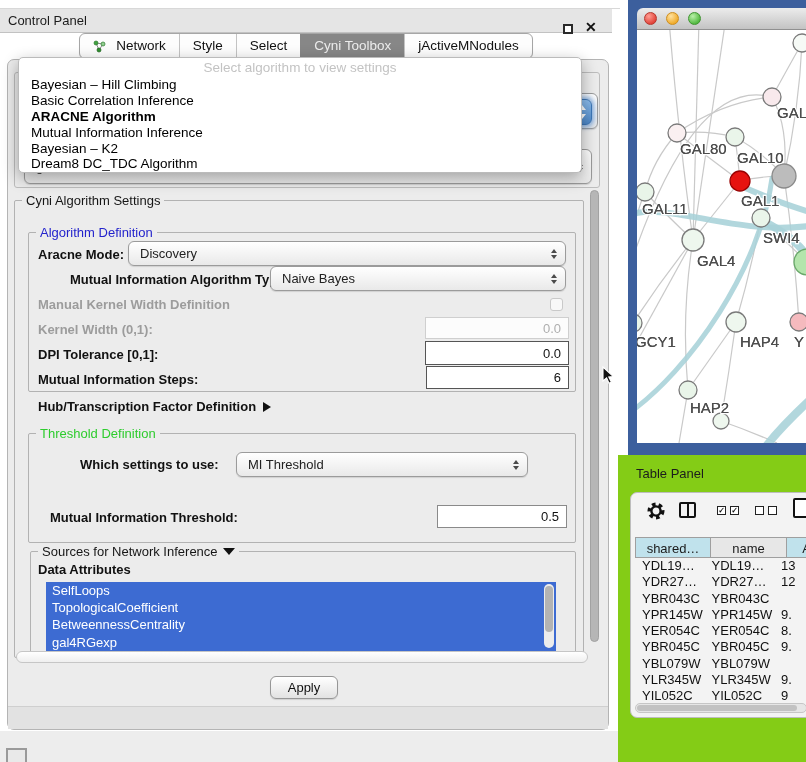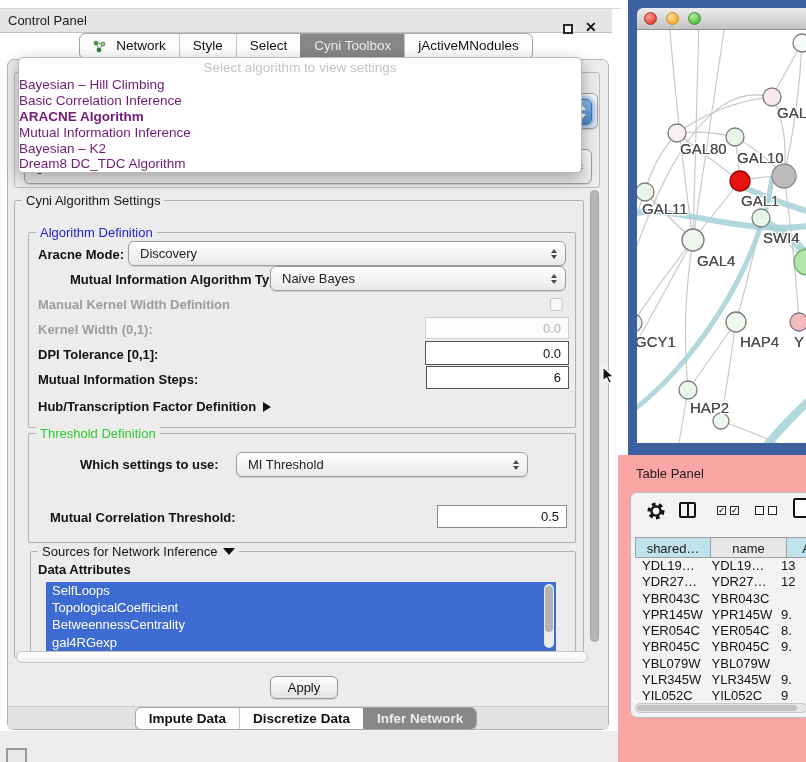--- a/index.html
+++ b/index.html
@@ -40,30 +40,30 @@
 
   .spin { position:absolute; right:8px; top:50%; transform:translateY(-50%); display:flex; flex-direction:column; gap:2px; }
   .spin i { display:block; width:0; height:0; border-left:3.5px solid transparent; border-right:3.5px solid transparent; }
   .spin .up { border-bottom:4.5px solid #4a4a4a; }
   .spin .dn { border-top:4.5px solid #4a4a4a; }
 
   
   .popup { position:absolute; left:18px; top:57px; width:564px; height:116px; background:#fff;
            border:1px solid #bbb; border-radius:5px; box-shadow:0 5px 16px rgba(0,0,0,.33); z-index:40; overflow:hidden; }
   .pop-placeholder { height:19px; line-height:20px; text-align:center; color:#c3c3c3; font-size:13.5px; }
-  .pop-item { height:15.9px; line-height:15.9px; padding-left:0; font-size:13.5px; color:#701a75; white-space:nowrap; }
+  .pop-item { height:15.9px; line-height:15.9px; padding-left:12px; font-size:13.5px; color:#000000; white-space:nowrap; }
   .pop-item.bold { font-weight:bold; }
 
   
   .grp { position:absolute; border:1px solid #b2b2b2; border-radius:2px; }
   .grp-label { position:absolute; top:-8px; left:7px; background:#ececec; padding:0 4px; font-size:13px; white-space:nowrap; }
   .lbl-blue { color:#2323cc; }
   .lbl-green { color:#2ecc2e; }
   .cyni { left:14px; top:200px; width:570px; height:458px; }
-  .algdef { left:28px; top:232px; width:548px; height:196px; }
+  .algdef { left:28px; top:232px; width:548px; height:160px; }
   .thrgrp { left:28px; top:433px; width:548px; height:110px; }
   .migrp  { left:40px; top:490px; width:528px; height:52px; }
   .srcgrp { left:30px; top:551px; width:546px; height:106px; }
 
   .field-label { position:absolute; font-weight:bold; font-size:13px; color:#111; white-space:nowrap; }
   .field-label.dim { color:#9c9c9c; }
   .num-input { position:absolute; border:1px solid #8a8a8a; background:#fff; text-align:right; padding:0 7px;
                font:13px "Liberation Sans",sans-serif; color:#111; }
   .num-input.dark { border:1px solid #555; }
   .num-input.dis  { border:1px solid #cfcfcf; background:#fcfcfc; color:#aeaeae; }
@@ -101,21 +101,21 @@
   .net-frame { position:absolute; left:628px; top:0; width:178px; height:455px; background:#3c5f9d; }
   .net-titlebar { position:absolute; left:9px; top:8px; width:169px; height:22px;
                   background:linear-gradient(#ececec,#c3c3c3); border-bottom:1px solid #909090; border-top-left-radius:6px; }
   .tl { position:absolute; top:4px; width:13px; height:13px; border-radius:50%; }
   .tl.red    { left:7px;  background:radial-gradient(circle at 35% 30%, #ff9d93, #e2443a 72%); border:1px solid #b5372e; }
   .tl.yellow { left:29px; background:radial-gradient(circle at 35% 30%, #ffe1a0, #f0ac2c 72%); border:1px solid #cd8d1e; }
   .tl.green  { left:51px; background:radial-gradient(circle at 35% 30%, #b9f0a9, #53b941 72%); border:1px solid #3f9430; }
   .net-canvas { position:absolute; left:9px; top:30px; width:169px; height:413px; background:#fff; overflow:hidden; }
 
   
-  .table-region { position:absolute; left:618px; top:455px; width:188px; height:307px; background:#fca5a5; }
+  .table-region { position:absolute; left:618px; top:455px; width:188px; height:307px; background:#84cc16; }
   .tp-title { position:absolute; left:18px; top:11px; font-size:13px; color:#1c1c1c; }
   .tp-container { position:absolute; left:12px; top:37px; width:182px; height:226px; background:#f3f3f3;
                   border:1px solid #bdbdbd; border-radius:7px; overflow:hidden; }
   .gear-ic { position:absolute; left:14px; top:7px; }
   .split-ic { position:absolute; left:48px; top:9px; width:17px; height:16px; border:2px solid #111; border-radius:2px; }
   .split-ic:before { content:""; position:absolute; left:5.5px; top:0; width:2px; height:12px; background:#111; }
   .cbx { display:inline-block; width:9px; height:9px; border:1.5px solid #222; background:#fff; font-size:8px; line-height:8px;
          text-align:center; color:#111; font-weight:bold; }
   .cbx-pair { position:absolute; top:13px; display:flex; gap:4px; }
   .file-ic { position:absolute; left:162px; top:5px; width:16px; height:20px; border:2px solid #111; border-radius:2px; background:#fff; }
@@ -241,21 +241,21 @@
     <span class="grp-label lbl-green">Threshold Definition</span>
   </div>
   <span class="field-label" style="left:80px; top:457px;">Which settings to use:</span>
   <div class="combo" style="left:236px; top:452px; width:292px; height:25px;">
     <span>MI Threshold</span>
     <span class="spin">
         <i class="up"></i>
         <i class="dn"></i>
       </span>
   </div>
-  <span class="field-label" style="left:50px; top:510px;">Mutual Correlation Threshold:</span>
+  <span class="field-label" style="left:50px; top:510px;">Mutual Information Threshold:</span>
   <input class="num-input" style="left: 437px; top: 505px; width: 130px; height: 23px;" value="0.5">
 
   <div class="grp srcgrp">
     <span class="grp-label">
       <span>Sources for Network Inference</span><span class="tri-d"></span>
     </span>
   </div>
   <span class="field-label" style="left:38px; top:562px;">Data Attributes</span>
   <div class="attr-list" id="attr-list">
       <div class="attr-item">SelfLoops</div>
@@ -268,33 +268,20 @@
     </div>
 
   <div class="hscroll"></div>
   <div class="vscroll">
       <div class="vthumb"></div>
     </div>
 
   <button class="apply-btn">Apply</button>
 
   <div class="bottom-band"></div>
-  <div class="bottom-tabbar">
-    <div class="seg" id="bottom-tabs">
-        <div class="tab">
-          <span>Impute Data</span>
-        </div>
-        <div class="tab">
-          <span>Discretize Data</span>
-        </div>
-        <div class="tab sel">
-          <span>Infer Network</span>
-        </div>
-      </div>
-  </div>
 
   <div class="left-bottom-strip"></div>
   <div class="mini-square"></div>
 
   <div class="net-frame">
     <div class="net-titlebar">
       <span class="tl red"></span>
       <span class="tl yellow"></span>
       <span class="tl green"></span>
     </div>

